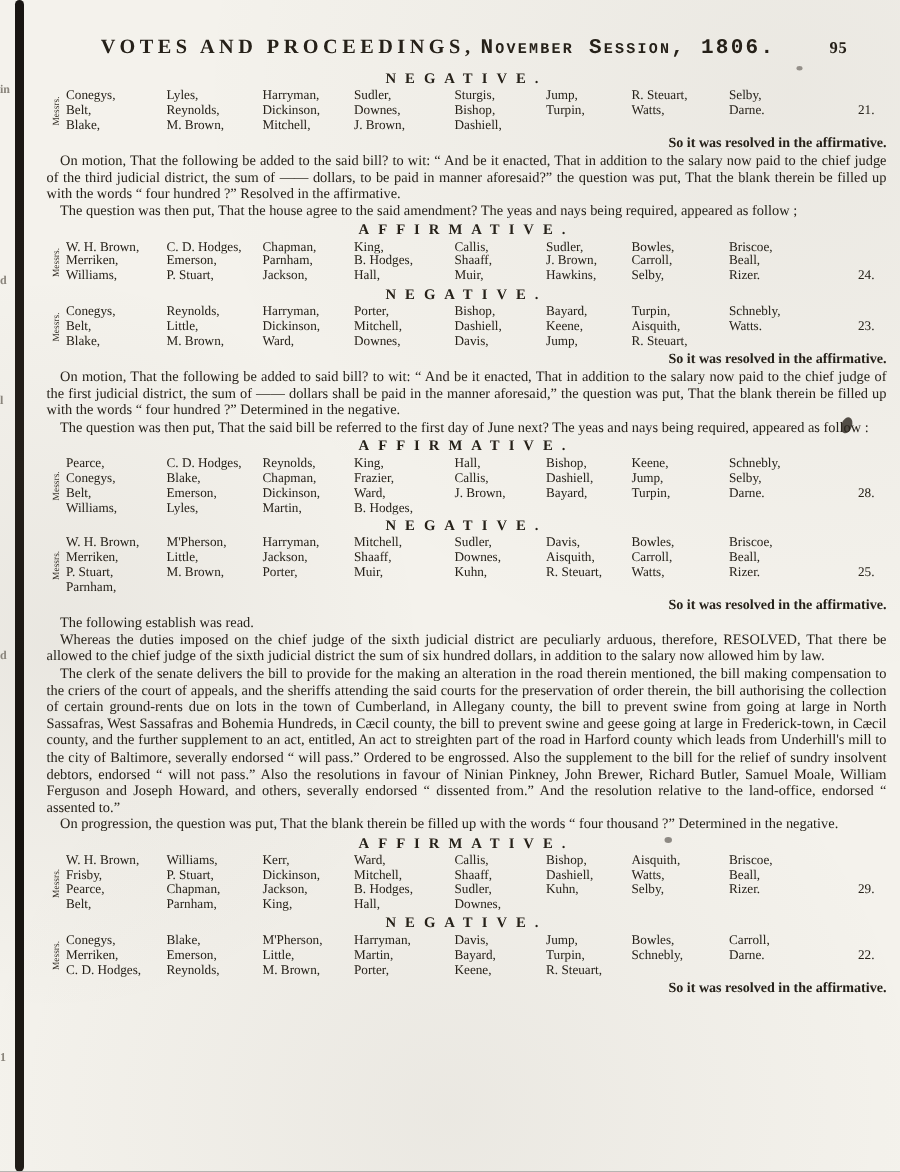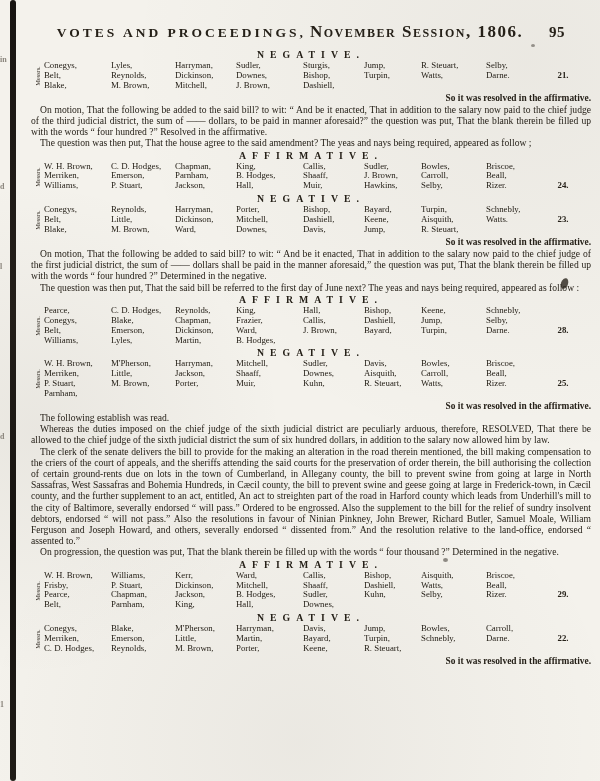--- a/index.html
+++ b/index.html
@@ -25,41 +25,41 @@
   .smudge{position:absolute;background:#2a241d;border-radius:50%;opacity:0.8;}
   .smudge.s1{left:561px;top:278px;width:7px;height:11px;transform:rotate(20deg);}
   .smudge.s2{left:443px;top:558px;width:5px;height:4px;opacity:0.5;}
   .smudge.s3{left:531px;top:44px;width:4px;height:3px;opacity:0.45;}
 
   .content{position:absolute;left:31px;top:22px;right:9px;}
 
   .header{display:flex;align-items:baseline;margin-bottom:7px;}
   .title-wrap{flex:1;text-align:center;white-space:nowrap;}
   .title-caps{font-weight:bold;font-size:13.5px;letter-spacing:3px;}
-  .title-session{font-weight:bold;font-size:17px;font-variant:small-caps;letter-spacing:1.5px;margin-left:0;}
-  .page-number{font-weight:bold;font-size:15px;margin-right:26px;letter-spacing:0.5px;}
+  .title-session{font-weight:bold;font-size:14px;font-variant:small-caps;letter-spacing:1.5px;margin-left:0;font-family:Liberation Mono, monospace;}
+  .page-number{font-weight:bold;font-size:11px;margin-right:26px;letter-spacing:0.5px;}
 
   .vote-heading{
     text-align:center;font-size:9.8px;font-weight:bold;letter-spacing:6px;
     line-height:11px;margin:1px 0 1px 0;
   }
   .vote-table{display:flex;margin:1px 0 2px 0;}
   .messrs{
     width:13px;flex:0 0 13px;
     writing-mode:vertical-rl;transform:rotate(180deg);
     font-size:6.3px;color:#3a342c;text-align:center;line-height:13px;
   }
   .vt-rows{flex:1;}
   .vt-row{
     display:grid;
     grid-template-columns:67px 64px 61px 67px 61px 57px 65px 57px 1fr;
     font-size:8.8px;line-height:9.9px;white-space:nowrap;
   }
   .vt-cell{overflow:hidden;}
-  .vt-tally{text-align:center;padding-right:8px;font-weight:bold;}
+  .vt-tally{text-align:right;padding-right:8px;font-weight:normal;}
 
   .resolved-line{text-align:right;font-size:9.4px;line-height:11px;margin:0;font-weight:bold;}
 
   .para{font-size:9.6px;line-height:11.2px;text-indent:9px;margin:0;text-align:justify;}
   .para.tight{text-align:left;}
 </style>
 </head>
 <body>
 
 <div class="page">

